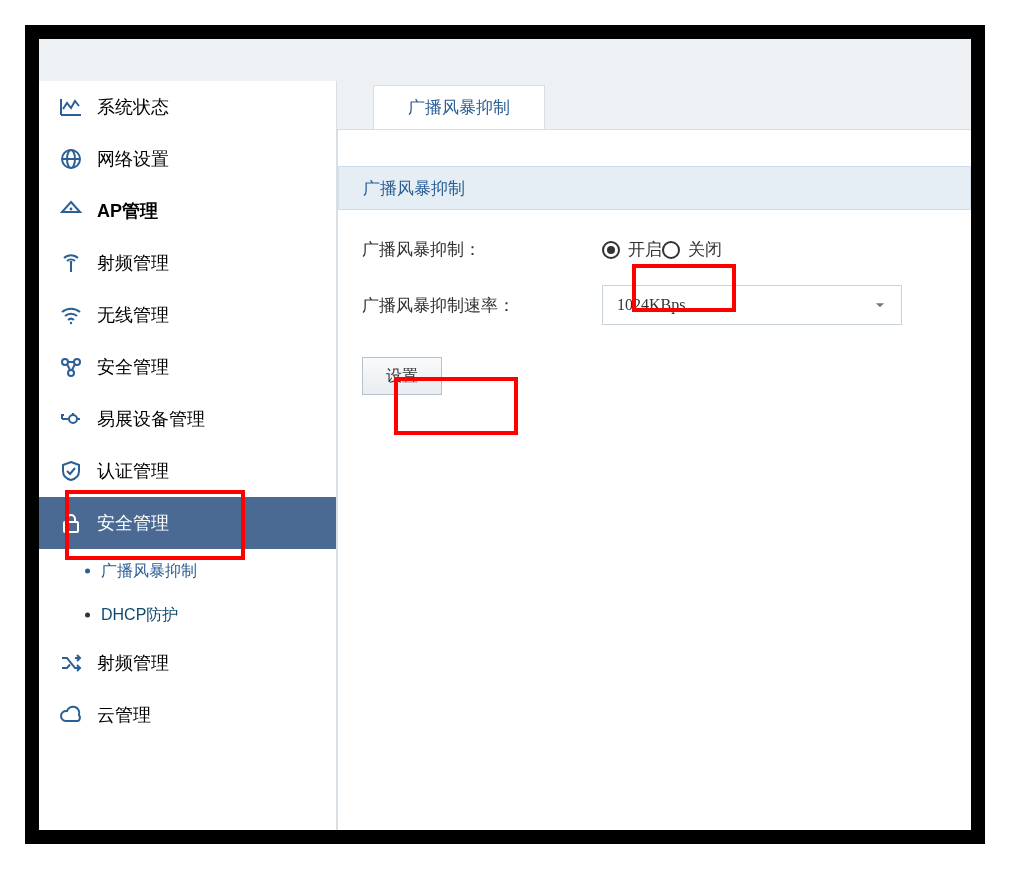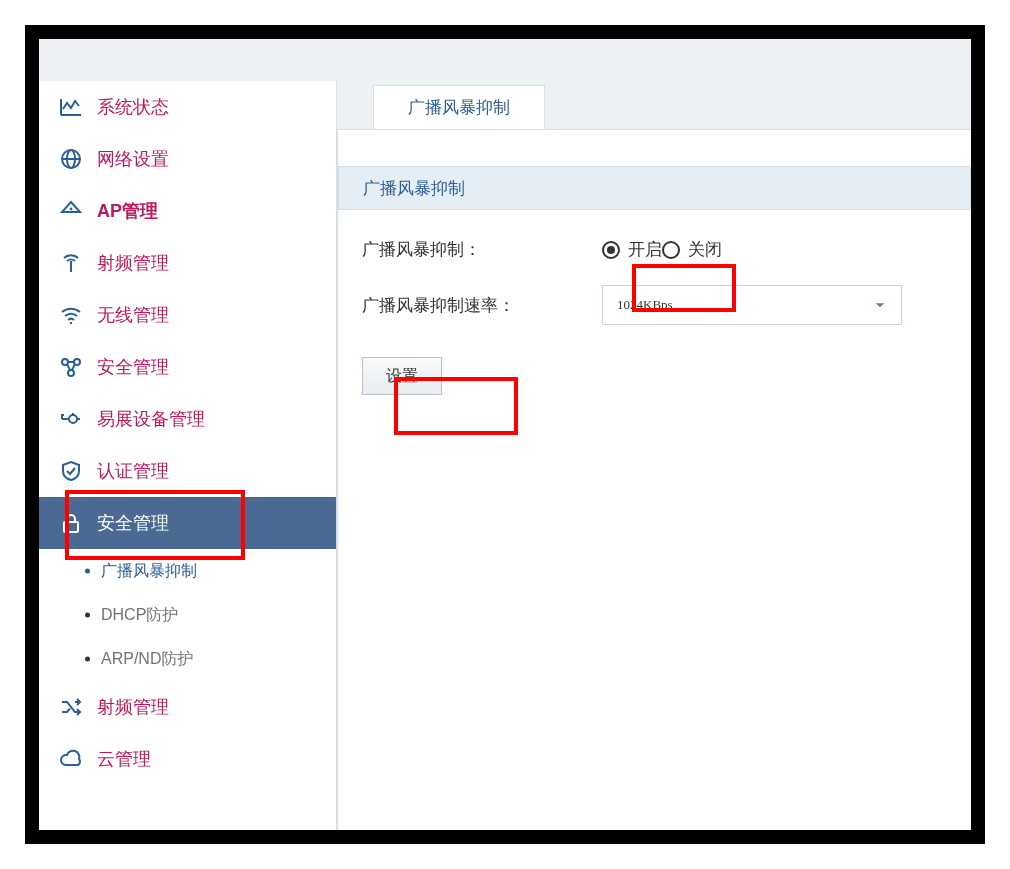--- a/index.html
+++ b/index.html
@@ -36,21 +36,21 @@
     background: #fff;
     border-right: 1px solid #d7dee4;
     display: flex;
     flex-direction: column;
   }
   .nav-item {
     height: 52px;
     display: flex;
     align-items: center;
     padding-left: 18px;
-    color: #be185d;
+    color: #000000;
     font-size: 18px;
     cursor: pointer;
     border-bottom: 0;
     position: relative;
   }
   .nav-item .icon {
     width: 28px;
     height: 28px;
     display: flex;
     align-items: center;
@@ -66,21 +66,21 @@
   .nav-item.active .icon { color: #fff; }
   .nav-item .label { flex: 1; }
   .subnav {
     background: #fff;
   }
   .subnav-item {
     height: 44px;
     display: flex;
     align-items: center;
     padding-left: 62px;
-    color: #737373;
+    color: #0c4a6e;
     font-size: 16px;
     cursor: pointer;
     position: relative;
   }
   .subnav-item::before {
     content: "";
     width: 5px; height: 5px;
     background: #333;
     border-radius: 50%;
     position: absolute;
@@ -177,21 +177,21 @@
     border-radius: 50%;
   }
   .select {
     width: 300px;
     height: 40px;
     border: 1px solid #c9d2da;
     display: flex;
     align-items: center;
     padding: 0 14px;
     color: #333;
-    font-size: 13px;
+    font-size: 16px;
     background: #fff;
     cursor: pointer;
     justify-content: space-between;
     gap: 36px;
   }
   .select .caret {
     color: #6a7a88;
   }
   .btn-row { padding: 8px 0 0 24px; }
   .btn {
@@ -327,23 +327,20 @@
           </span>
           <span class="label">安全管理</span>
         </div>
 
         <div class="subnav">
           <div class="subnav-item selected">
             <span>广播风暴抑制</span>
           </div>
           <div class="subnav-item">
             <span>DHCP防护</span>
-          </div>
-          <div class="subnav-item">
-            <span>ARP/ND防护</span>
           </div>
         </div>
 
         <div class="nav-item">
           <span class="icon">
             <svg width="24" height="24" viewBox="0 0 24 24" fill="none" stroke="currentColor" stroke-width="2">
                 <path d="M3 7 h5 l8 10 h5"></path>
                 <path d="M3 17 h5 l3 -3.5"></path>
                 <path d="M16 7 h5"></path>
                 <polyline points="18 4 21 7 18 10"></polyline>

